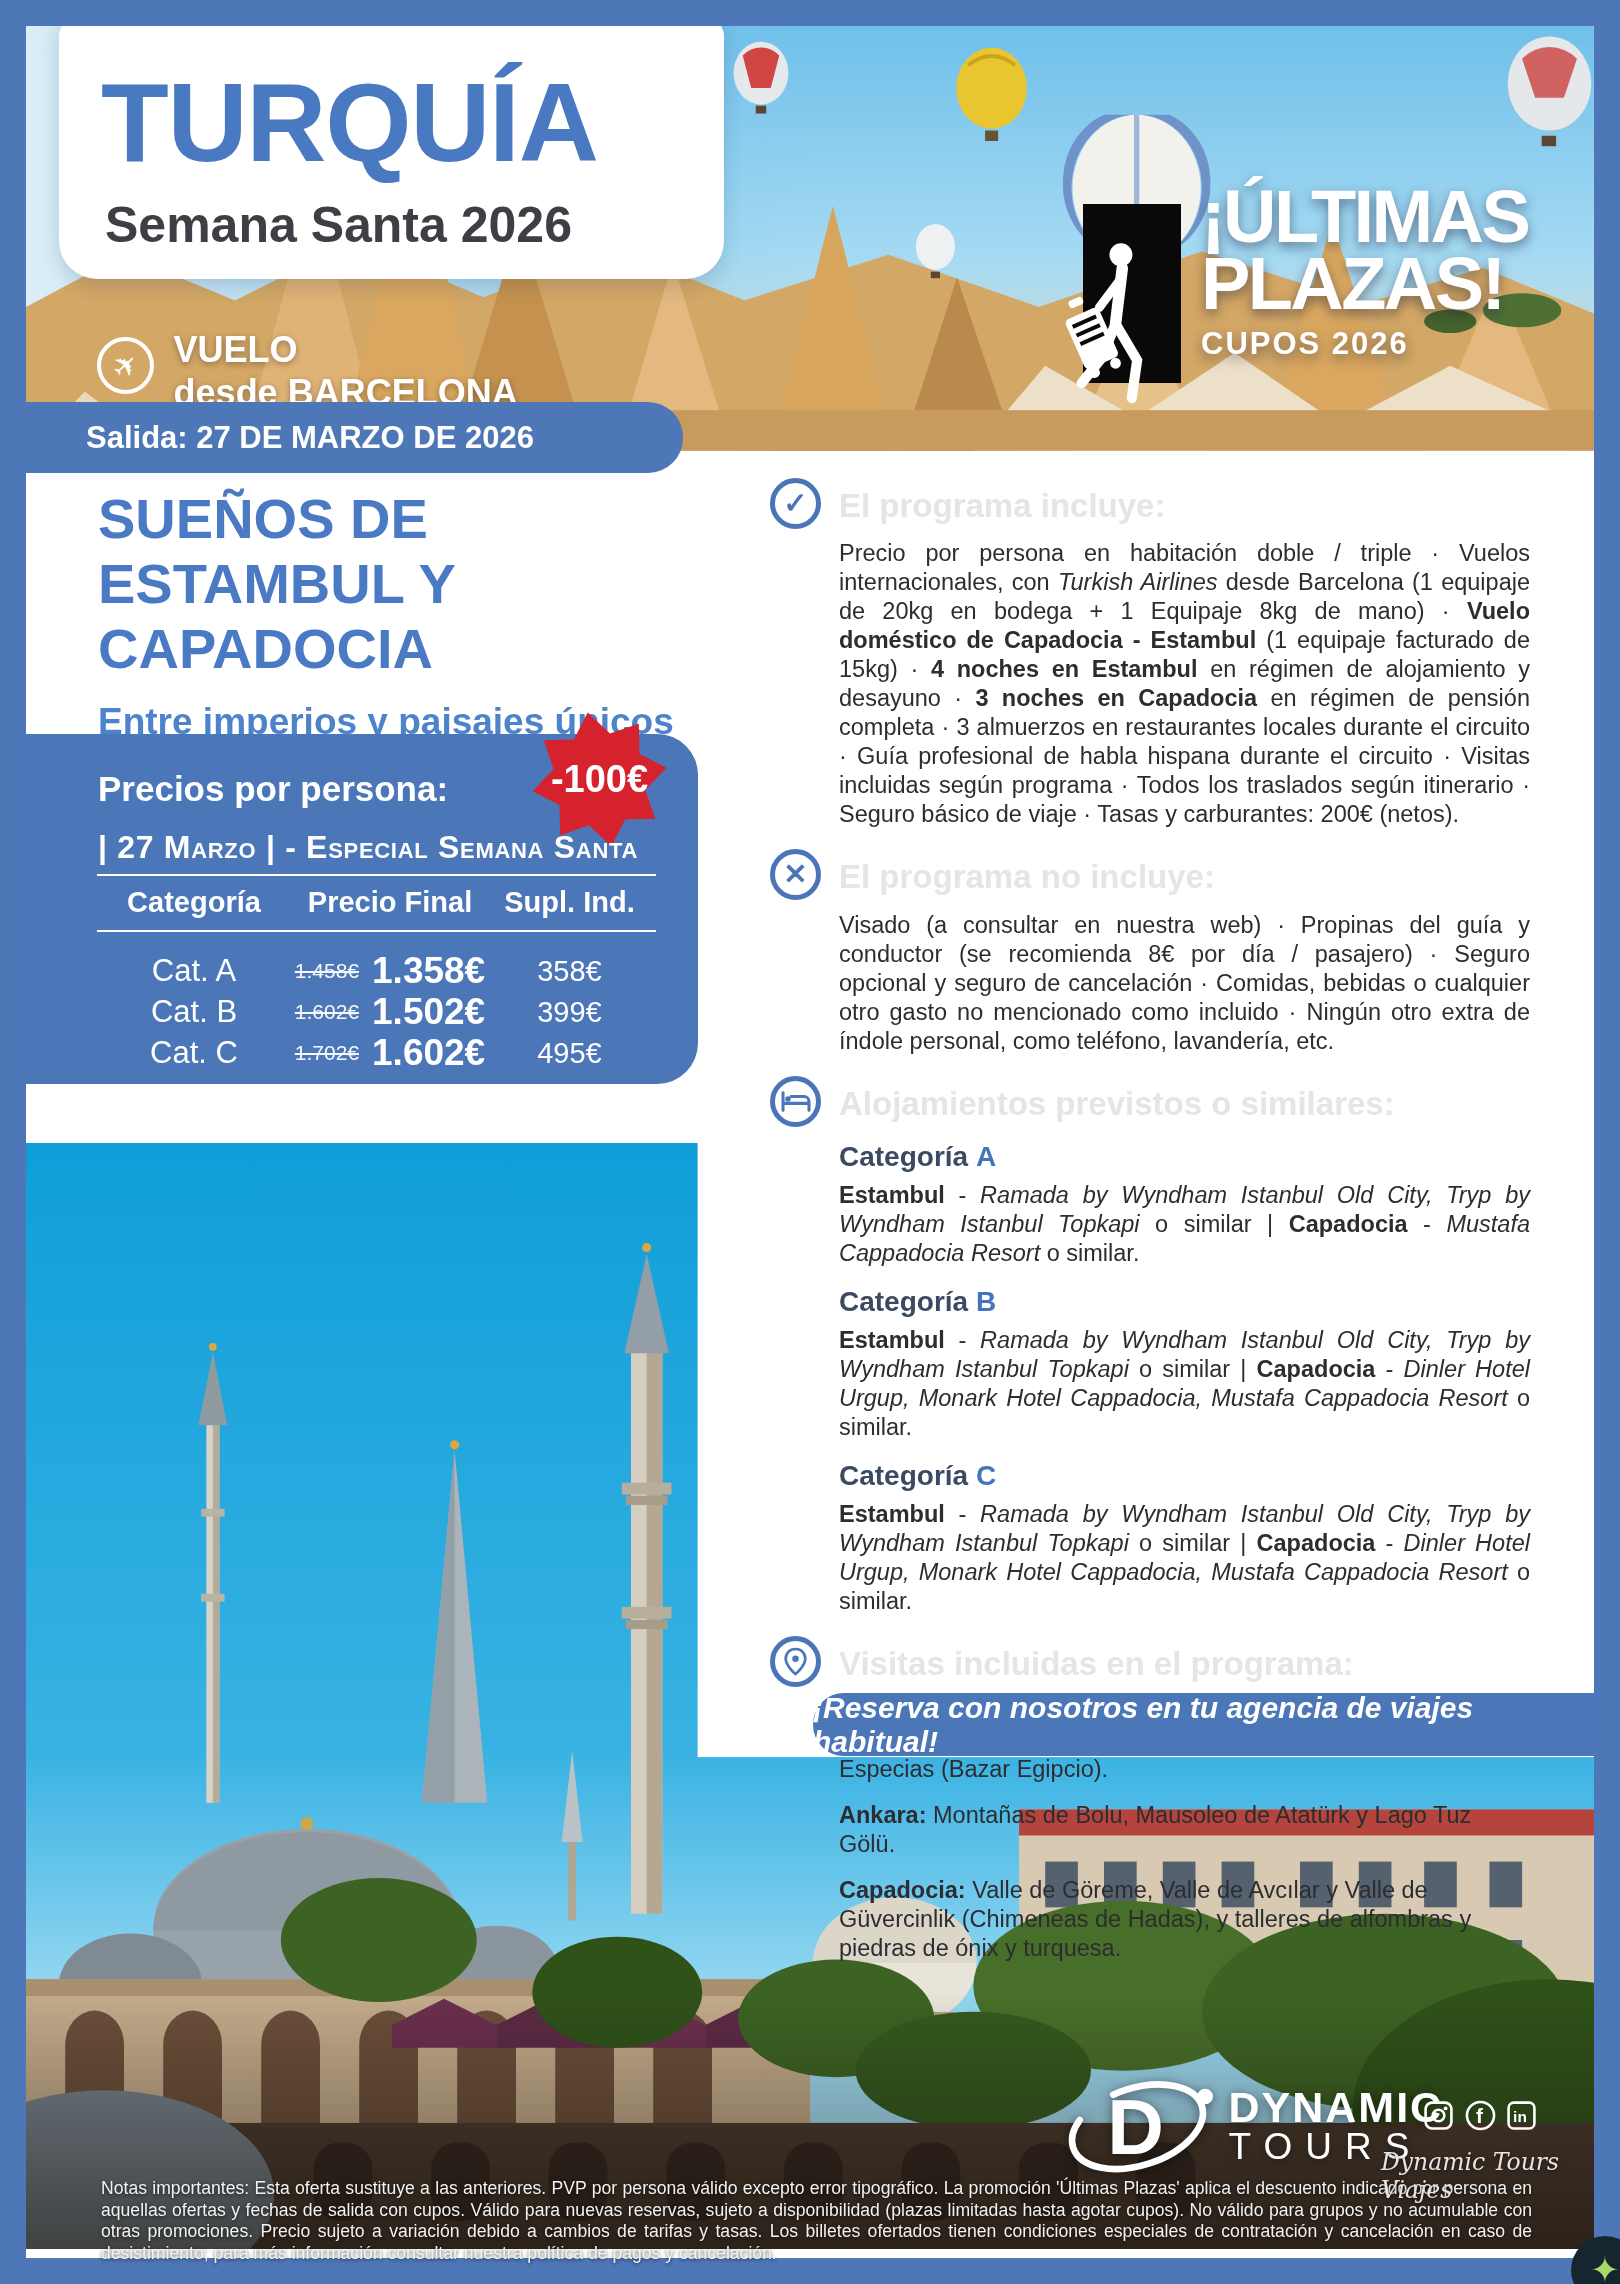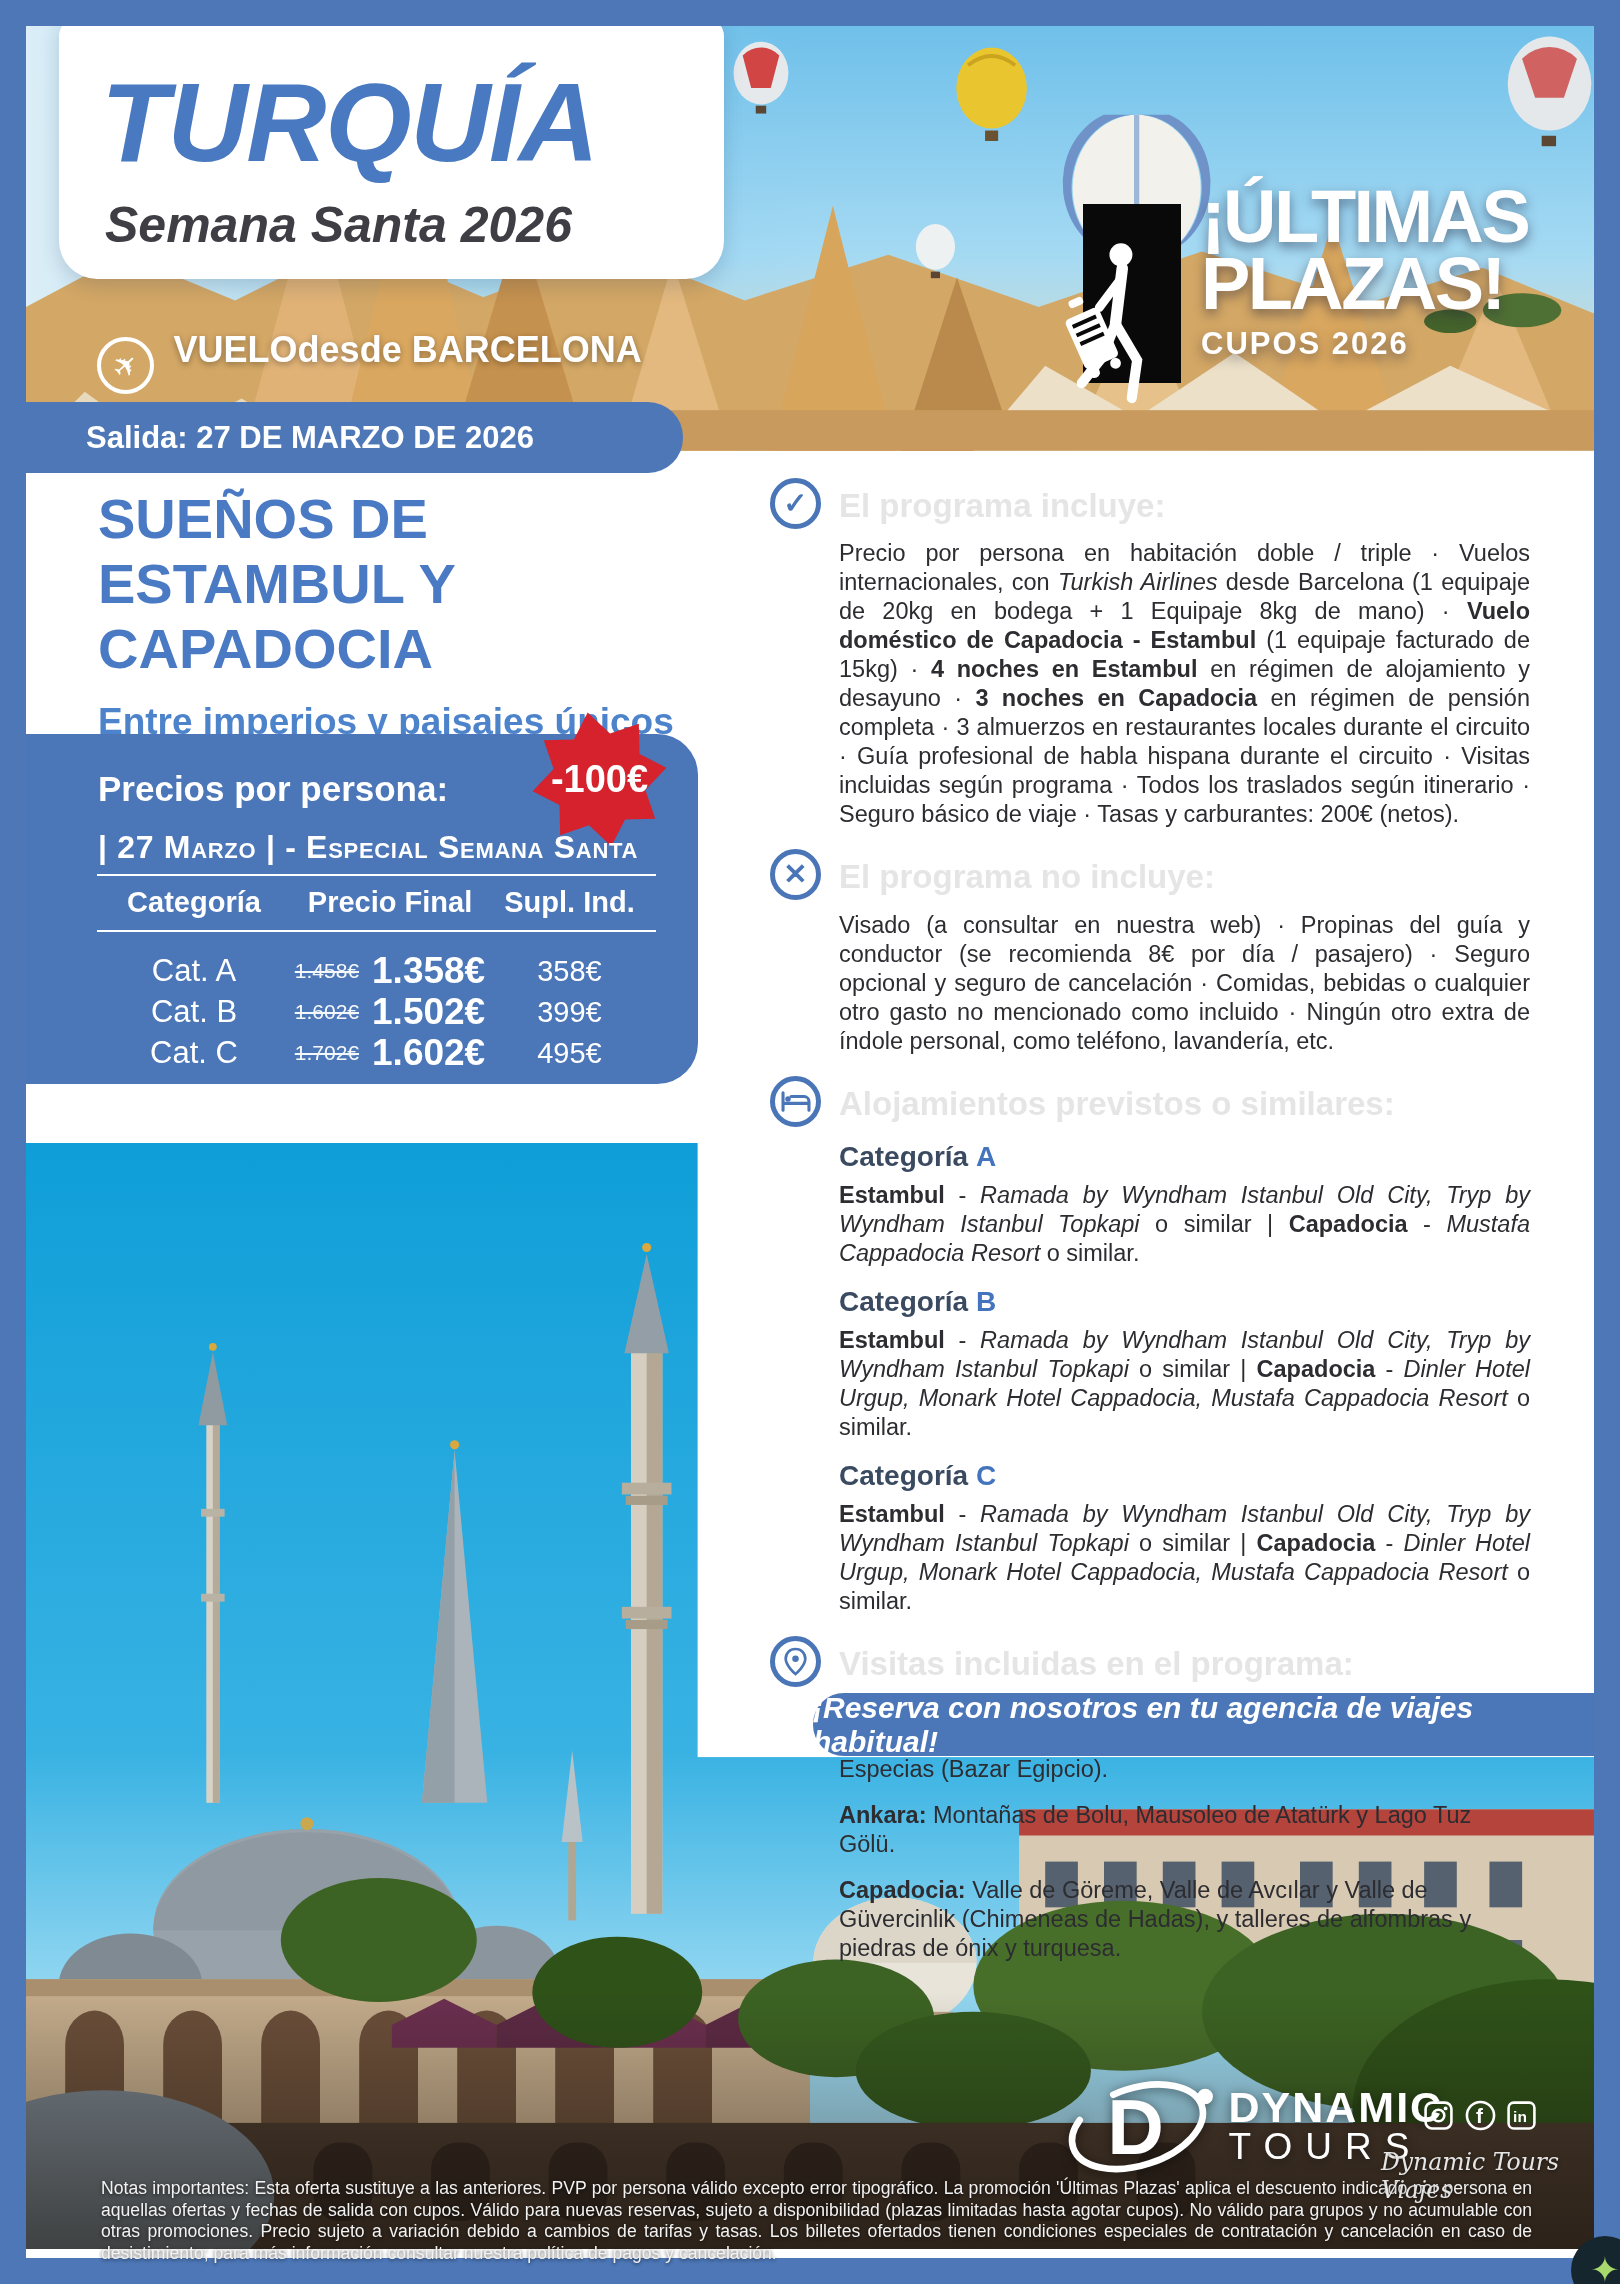--- a/index.html
+++ b/index.html
@@ -3,27 +3,27 @@
 <meta charset="utf-8">
 <style>
   * { margin:0; padding:0; box-sizing:border-box; }
   body { background:#888; font-family:"Liberation Sans", sans-serif; }
   .page { position:relative; width:1620px; height:2284px; background:#4d77b7; overflow:hidden; margin:0 auto; }
   .inner { position:absolute; left:26px; top:26px; width:1568px; height:2232px; background:#ffffff; }
 
   
   .hero { position:absolute; left:26px; top:26px; width:1568px; height:425px; overflow:hidden; }
   .hero svg.scene { position:absolute; inset:0; }
-  .title-card { position:absolute; left:33px; top:-7.8px; width:665px; height:261px; background:#fff; border-radius:18.3px 18.3px 38px 38px; box-shadow:0 6.5px 19.6px rgba(30,50,90,.18);font-style:italic; }
+  .title-card { position:absolute; left:33px; top:-7.8px; width:665px; height:261px; background:#fff; border-radius:18.3px 18.3px 38px 38px; box-shadow:0 6.5px 19.6px rgba(30,50,90,.18); }
   .country { position:absolute; left:42px; top:41px; font-size:111px; font-weight:800; letter-spacing:-1.3px; color:#497ac1; }
   .season  { position:absolute; left:46px; top:178px; font-size:50px; font-weight:700; color:#3e3e44; }
   .flight { position:absolute; left:71px; top:302px; display:flex; gap:19.6px; color:#fff; align-items:flex-start; }
   .flight-ring { width:57px; height:57px; border:4.6px solid #fff; border-radius:50%; display:flex; align-items:center; justify-content:center; margin-top:9.1px; }
   .flight-ring span { font-size:30px; transform:rotate(-42deg); line-height:1; }
-  .flight-lines { display:flex; flex-direction:row; }
+  .flight-lines { display:flex; flex-direction:column; }
   .flight-lines .fl { font-size:36px; font-weight:700; line-height:43px; text-shadow:0 2px 6.5px rgba(0,0,0,.35); }
   .badge-door { position:absolute; left:1057px; top:178px; width:98px; height:179px; background:#090909; }
   .badge-door svg { position:absolute; left:-38px; top:17px; overflow:visible; }
   .ultimas { position:absolute; left:1175px; top:157px; color:#fff; text-shadow:0 5.2px 11.8px rgba(30,30,55,.5); }
   .ultimas .u-big { font-size:74px; font-weight:800; letter-spacing:-2.6px; line-height:67px; }
   .ultimas .u-sub { font-size:31px; font-weight:800; letter-spacing:2px; margin-top:9.1px; }
 
   
   .salida { position:absolute; left:26px; top:402px; width:657px; height:71px; background:#4d77b7; border-radius:0 35px 35px 0; display:flex; align-items:center; padding-left:60px; color:#fff; font-size:31px; font-weight:700; z-index:5; }
 

